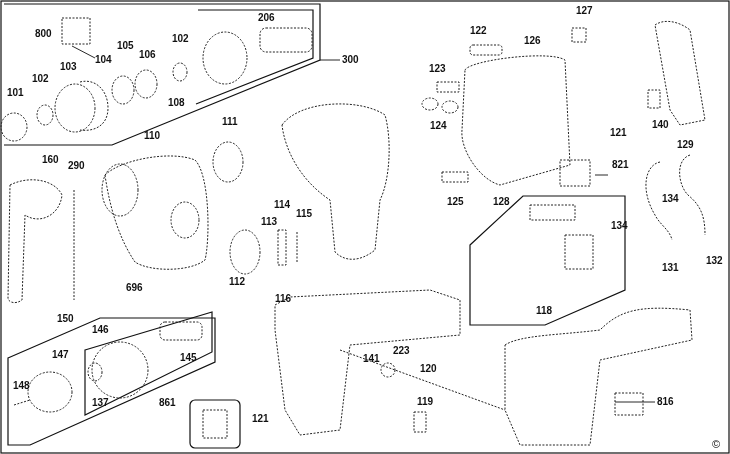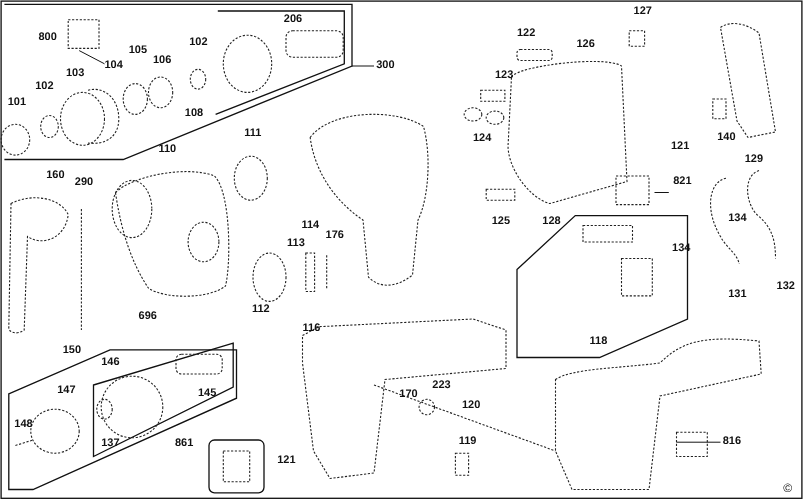--- a/index.html
+++ b/index.html
@@ -105,38 +105,38 @@
   <span class="lbl" style="left:258px;top:13px">206</span>
   <span class="lbl" style="left:342px;top:55px">300</span>
   <span class="lbl" style="left:144px;top:131px">110</span>
   <span class="lbl" style="left:222px;top:117px">111</span>
   <span class="lbl" style="left:42px;top:155px">160</span>
   <span class="lbl" style="left:68px;top:161px">290</span>
   <span class="lbl" style="left:126px;top:283px">696</span>
   <span class="lbl" style="left:229px;top:277px">112</span>
   <span class="lbl" style="left:261px;top:217px">113</span>
   <span class="lbl" style="left:274px;top:200px">114</span>
-  <span class="lbl" style="left:296px;top:209px">176</span>
+  <span class="lbl" style="left:296px;top:209px">115</span>
   <span class="lbl" style="left:275px;top:294px">116</span>
   <span class="lbl" style="left:57px;top:314px">150</span>
   <span class="lbl" style="left:92px;top:325px">146</span>
   <span class="lbl" style="left:52px;top:350px">147</span>
   <span class="lbl" style="left:180px;top:353px">145</span>
   <span class="lbl" style="left:13px;top:381px">148</span>
   <span class="lbl" style="left:92px;top:398px">137</span>
   <span class="lbl" style="left:159px;top:398px">861</span>
   <span class="lbl" style="left:252px;top:414px">121</span>
-  <span class="lbl" style="left:363px;top:354px">170</span>
+  <span class="lbl" style="left:363px;top:354px">141</span>
   <span class="lbl" style="left:393px;top:346px">223</span>
   <span class="lbl" style="left:420px;top:364px">120</span>
   <span class="lbl" style="left:417px;top:397px">119</span>
   <span class="lbl" style="left:470px;top:26px">122</span>
   <span class="lbl" style="left:524px;top:36px">126</span>
   <span class="lbl" style="left:576px;top:6px">127</span>
-  <span class="lbl" style="left:450px;top:64px">123</span>
+  <span class="lbl" style="left:429px;top:64px">123</span>
   <span class="lbl" style="left:430px;top:121px">124</span>
   <span class="lbl" style="left:610px;top:128px">121</span>
   <span class="lbl" style="left:612px;top:160px">821</span>
   <span class="lbl" style="left:447px;top:197px">125</span>
   <span class="lbl" style="left:652px;top:120px">140</span>
   <span class="lbl" style="left:677px;top:140px">129</span>
   <span class="lbl" style="left:662px;top:194px">134</span>
   <span class="lbl" style="left:611px;top:221px">134</span>
   <span class="lbl" style="left:493px;top:197px">128</span>
   <span class="lbl" style="left:536px;top:306px">118</span>

